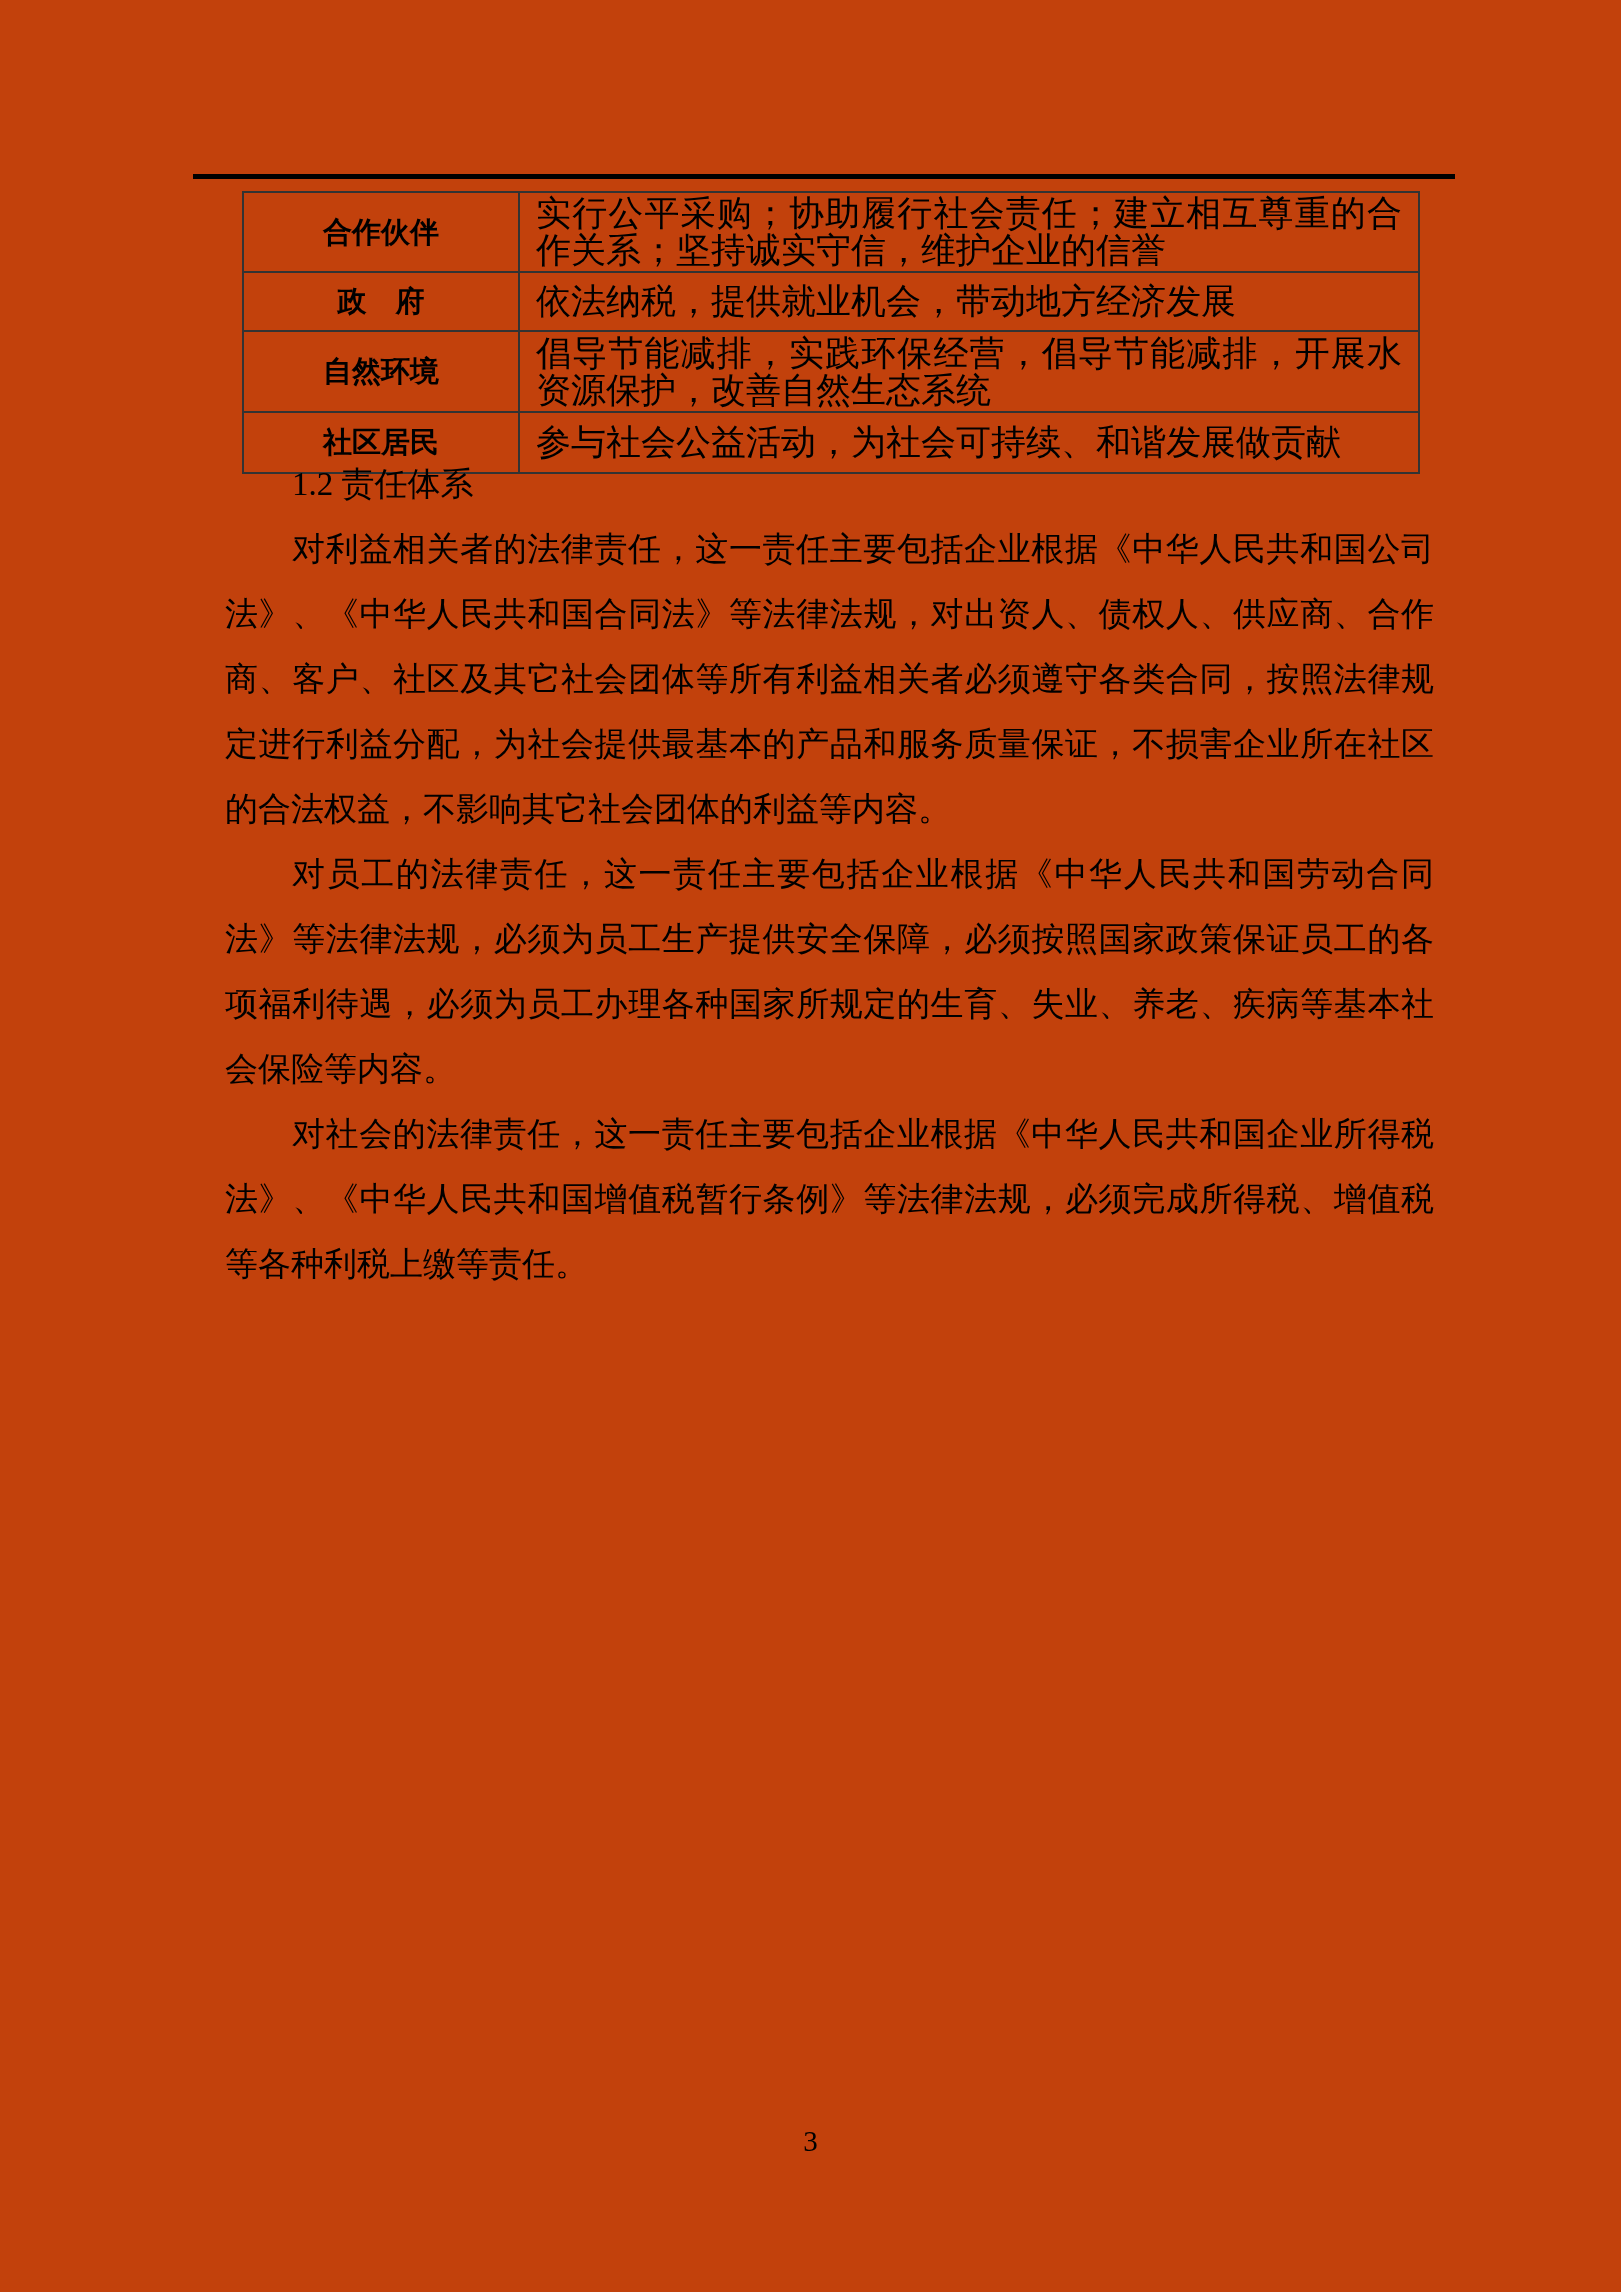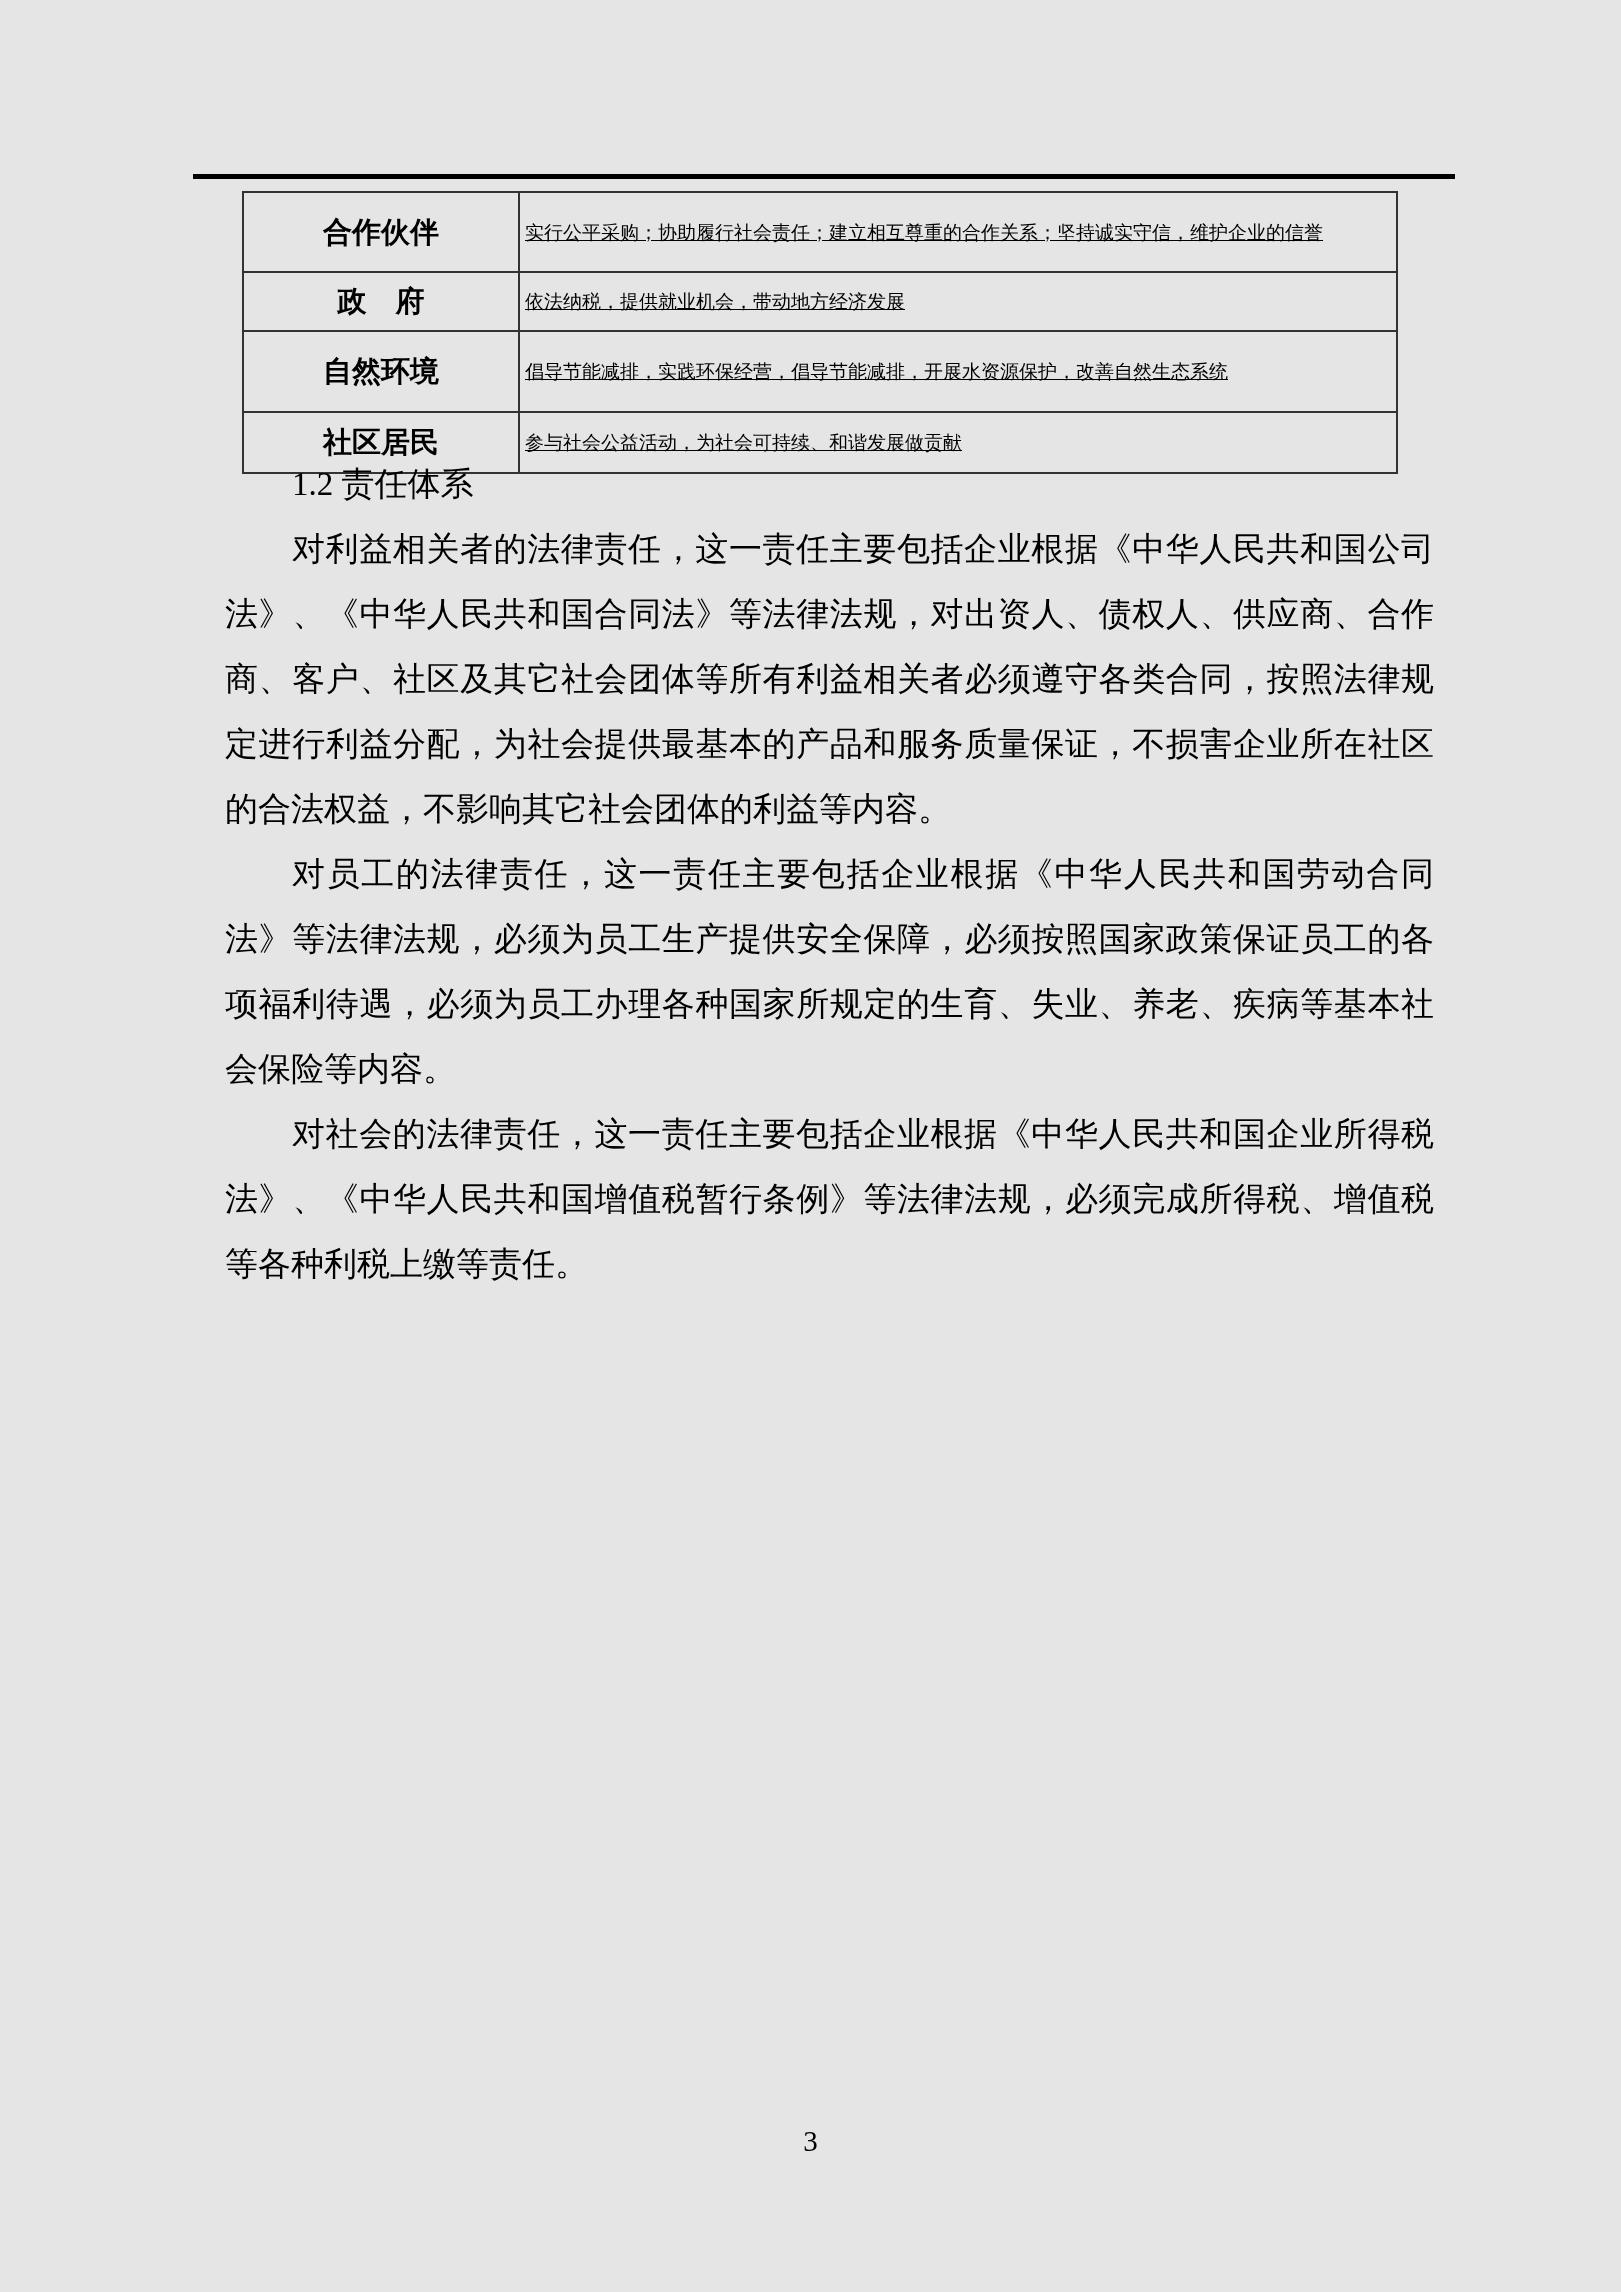--- a/index.html
+++ b/index.html
@@ -4,21 +4,21 @@
 <style>
   html, body {
     margin: 0;
     padding: 0;
     background: #ffffff;
   }
   .page {
     position: relative;
     width: 1621px;
     height: 2293px;
-    background: #e5e5e5;
+    background: #c2410c;
     font-family: "Liberation Serif", "DejaVu Serif", serif;
     color: #000000;
     overflow: hidden;
   }
   .header-rule {
     position: absolute;
     left: 193px;
     top: 174px;
     width: 1262px;
     height: 4.9px;
@@ -40,26 +40,25 @@
     width: 272px;
     text-align: center;
     vertical-align: middle;
     font-weight: bold;
     font-size: 29px;
     line-height: 37px;
     white-space: nowrap;
   }
   td.desc-cell {
     width: 866px;
-    font-size: 19px;
+    font-size: 35px;
     line-height: 37px;
-    padding: 1px 5px;
+    padding: 1px 16px;
     text-align: justify;
     vertical-align: middle;
-    text-decoration: underline;
   }
   tr.row-1 td { height: 76px; }
   tr.row-2 td { height: 55px; }
   tr.row-3 td { height: 77px; }
   tr.row-4 td { height: 57px; border-radius: 26px; }
   .text-block {
     position: absolute;
     left: 225px;
     top: 452px;
     width: 1209px;

